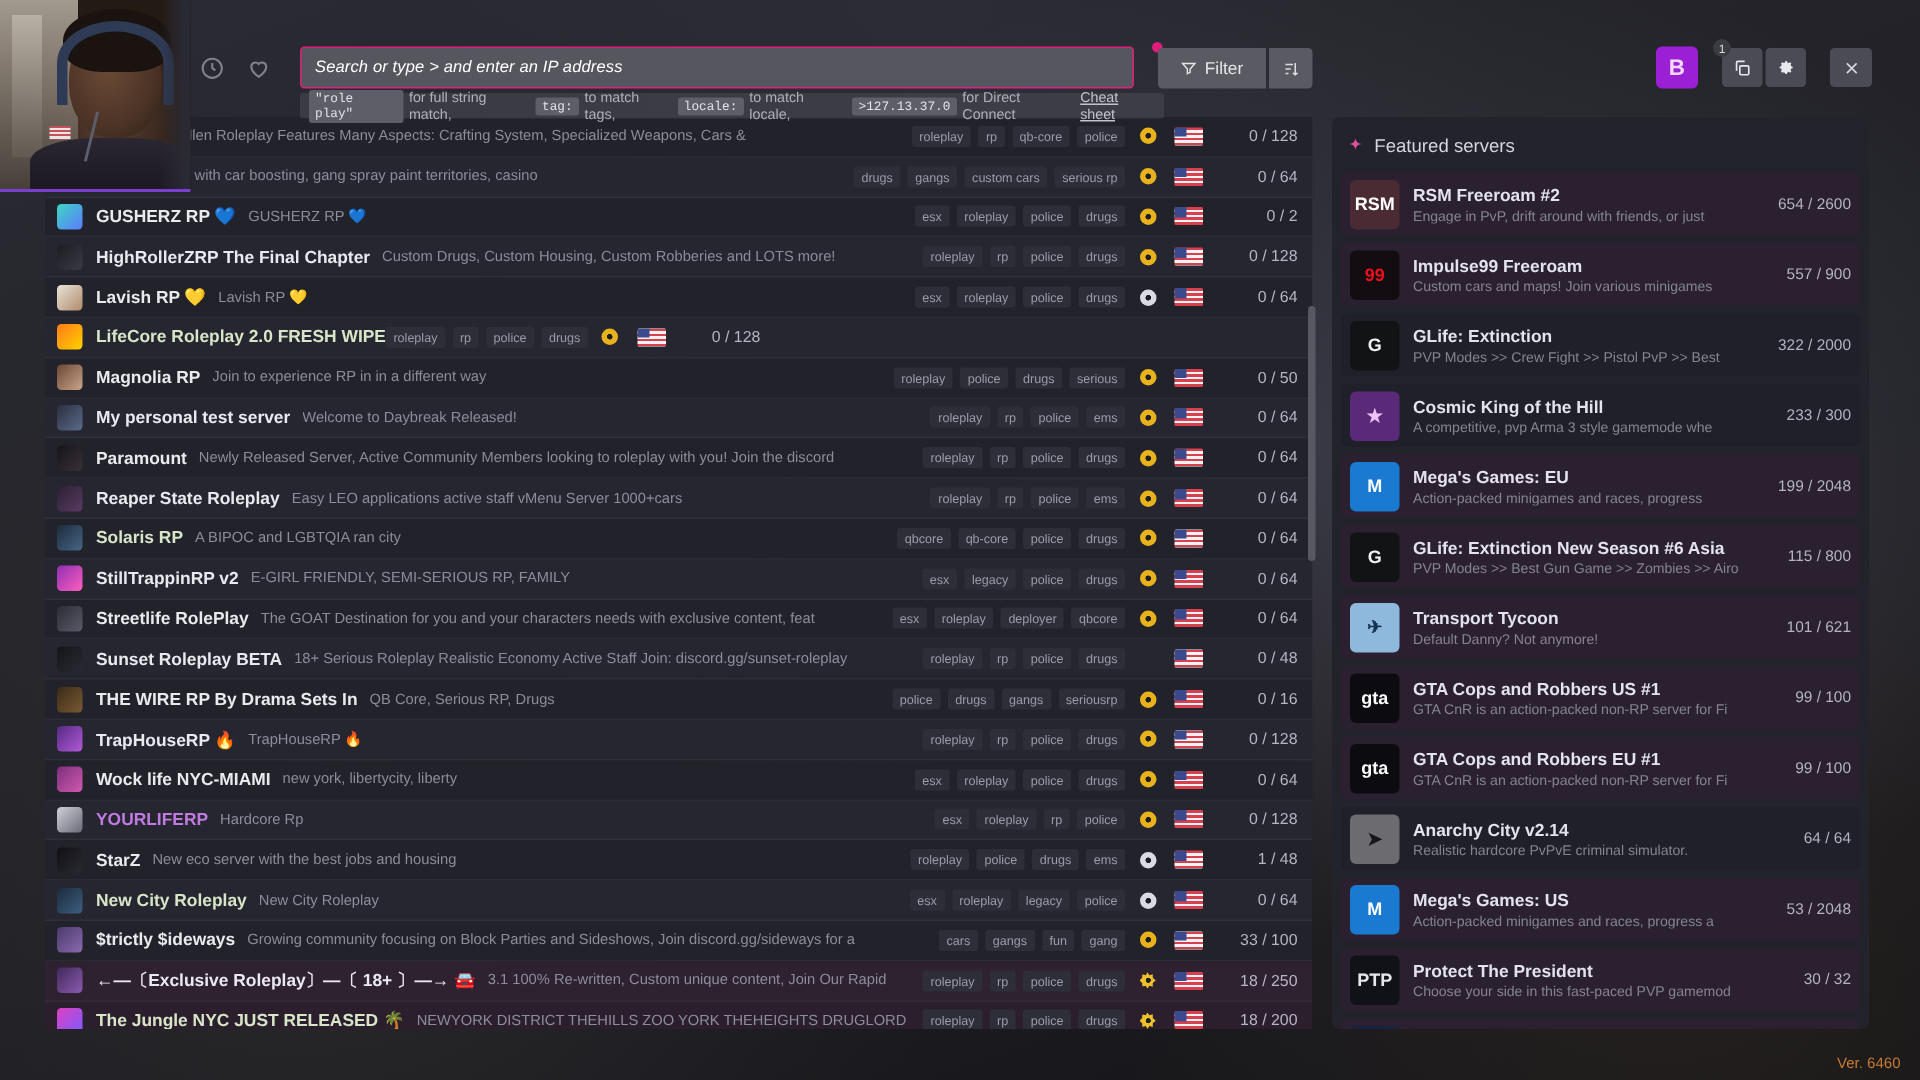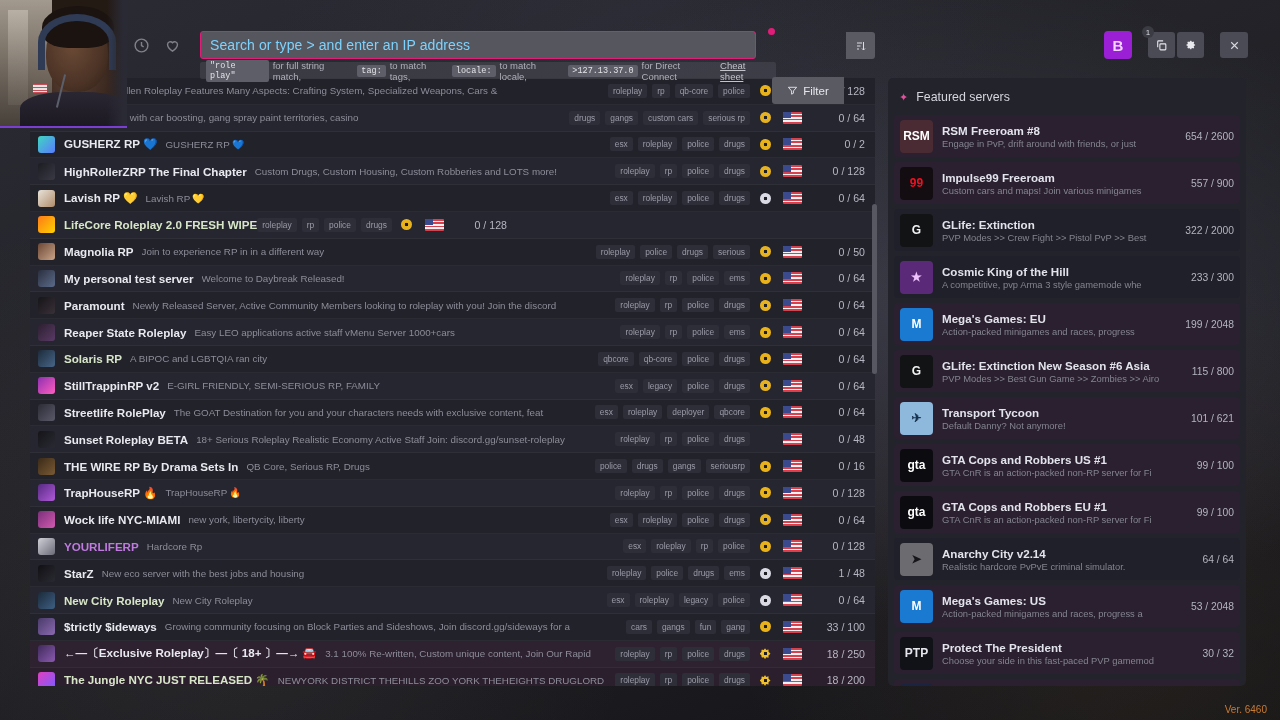--- a/index.html
+++ b/index.html
@@ -48,21 +48,21 @@
   .search-wrap { position: absolute; left: 200px; top: 31px; width: 556px; }
   .search-box {
     width: 556px; height: 28px;
     background: #56565f;
     border: 1.5px solid #e01e79;
     border-radius: 3px;
     display: flex; align-items: center;
     padding: 0 9px;
   }
   .search-box span {
-    font-size: 14px; color: #7dd3fc; letter-spacing: .1px;
+    font-size: 11px; color: #ffffff; letter-spacing: .1px; font-style: italic;
   }
   .hint-row {
     position: absolute; left: 200px; top: 62px;
     width: 576px; height: 17px;
     display: flex; align-items: center; gap: 4px;
     font-size: 9.5px; color: #a9a9b4;
     background: rgba(74,74,84,0.55);
     padding: 0 6px;
     border-radius: 2px;
   }
@@ -75,21 +75,21 @@
   .cheat {
     margin-left: auto; color: #c3c3cc;
     text-decoration: underline; font-size: 9.5px;
   }
 
   .btn-filter {
     position: absolute; left: 772px; top: 32px;
     width: 72px; height: 27px;
     background: #5a5a63; border-radius: 3px 0 0 3px;
     display: flex; align-items: center; justify-content: center; gap: 5px;
-    color: #e6e6ec; font-size: 11.5px; margin-top: 45px;
+    color: #e6e6ec; font-size: 11.5px;
   }
   .btn-filter svg { width: 11px; height: 11px; }
   .filter-dot {
     position: absolute; left: 768px; top: 28px;
     width: 7px; height: 7px; border-radius: 50%;
     background: #e01e79;
   }
   .btn-sort {
     position: absolute; left: 846px; top: 32px;
     width: 29px; height: 27px;
@@ -832,21 +832,21 @@
 
   <div class="featured">
     <div class="feat-head">
       <span class="star">✦</span>
       <span class="ttl">Featured servers</span>
     </div>
     <div id="featured-cards">
         <div class="fcard">
           <div class="f-ico" style="background: rgb(74, 43, 51); color: rgb(255, 255, 255);">RSM</div>
           <div class="f-body">
-            <div class="f-name">RSM Freeroam #8</div>
+            <div class="f-name">RSM Freeroam #2</div>
             <div class="f-desc">Engage in PvP, drift around with friends, or just</div>
           </div>
           <div class="f-count">654 / 2600</div>
         </div>
         <div class="fcard">
           <div class="f-ico" style="background: rgb(19, 13, 18); color: rgb(240, 16, 32);">99</div>
           <div class="f-body">
             <div class="f-name">Impulse99 Freeroam</div>
             <div class="f-desc">Custom cars and maps! Join various minigames</div>
           </div>

